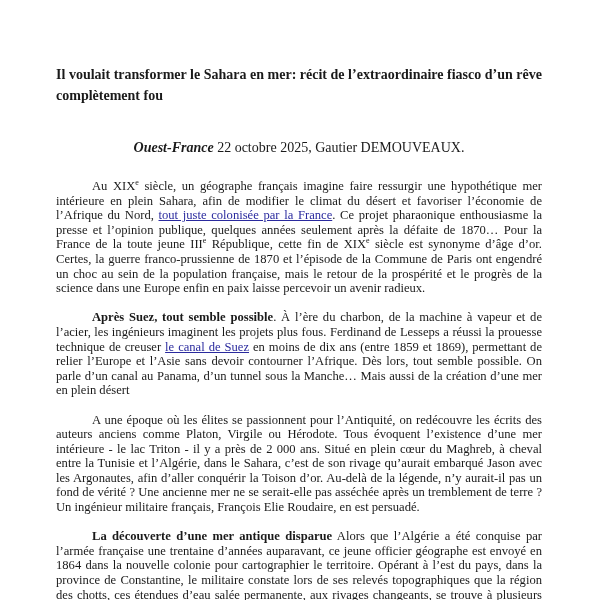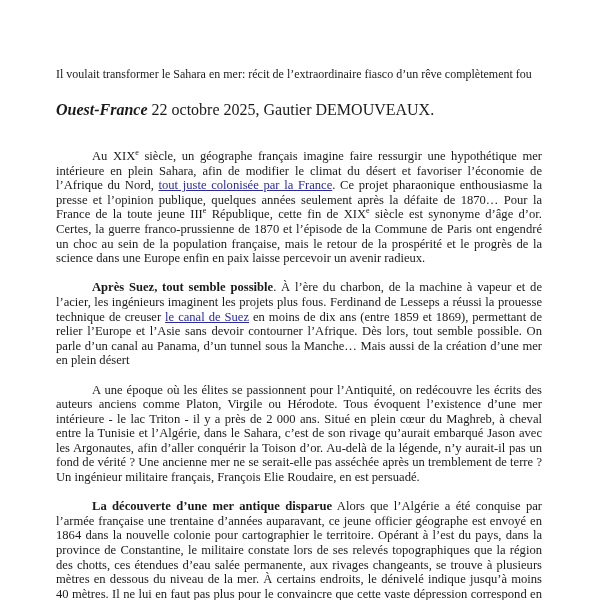--- a/index.html
+++ b/index.html
@@ -1,24 +1,24 @@
 <!DOCTYPE html>
 <html><head>
 <meta charset="utf-8">
 <style>
   html, body { margin:0; padding:0; background:#ffffff; }
   body { width:600px; height:600px; overflow:hidden; position:relative;
          font-family:"Liberation Serif", "DejaVu Serif", serif; color:#1a1a1a; }
   .page { position:absolute; left:56px; top:64px; width:486px; }
-  .title { font-size:12px; line-height:21px; margin:0; font-weight:normal; text-align:justify; text-align-last:left; }
-  .byline { font-size:16px; line-height:15px; margin-top:17px; }
+  .title { font-size:14px; line-height:21px; margin:0; font-weight:bold; text-align:justify; text-align-last:left; }
+  .byline { font-size:14px; line-height:15px; margin-top:34px;text-align:center; }
   .byline .src { font-weight:bold; font-style:italic; }
   p { font-size:12.6px; line-height:14.6px; margin:0; text-align:justify; text-indent:36px; }
   p + p { margin-top:14.6px; }
-  .p1 { margin-top:32px; }
+  .p1 { margin-top:24px; }
   a { color:#1a0dab; color:#2a2a9e; text-decoration:underline; }
   sup { font-size:8px; line-height:0; vertical-align:5px; }
   b { font-weight:bold;margin-top:48px; }
 </style>
 </head>
 <body>
 
 <div class="page">
   <h1 class="title">Il voulait transformer le Sahara en mer: récit de l’extraordinaire fiasco d’un rêve complètement fou</h1>
 

